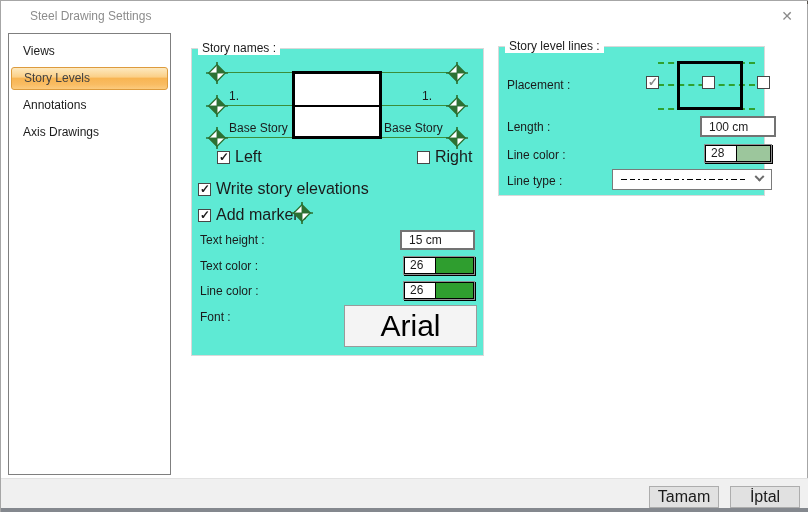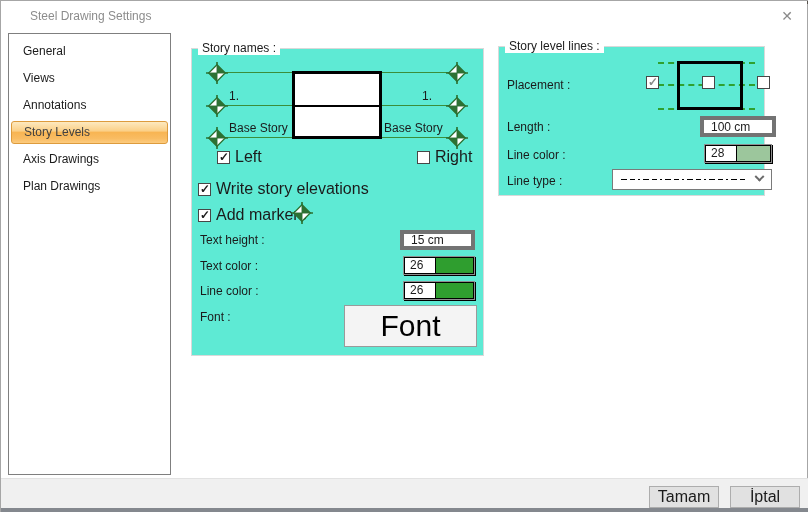--- a/index.html
+++ b/index.html
@@ -43,21 +43,21 @@
   .marker .qfill { fill:#2c7132; stroke:#2c7132; stroke-width:1; }
   .sn-label { position:absolute; font-size:12px; color:#1b1b1b; white-space:nowrap; }
 
   
   .cbrow { position:absolute; display:flex; align-items:center; gap:5px; font-size:16px; }
   .cb { position:relative; width:13px; height:13px; border:1px solid #474747; background:#fff; flex:0 0 13px; }
   .cb.checked::after { content:"\2713"; position:absolute; left:1px; top:-2px; font-size:12px; font-weight:bold; color:#1c1c1c; }
   .cb.gray.checked::after { color:#8a8a8a; }
 
   
-  .tinput { position:absolute; border:4px solid #737373; background:#fff; font-family:"Liberation Sans",sans-serif; font-size:12px; padding-left:7px; color:#1b1b1b; }
+  .tinput { position:absolute; border:2px solid #737373; background:#fff; font-family:"Liberation Sans",sans-serif; font-size:12px; padding-left:7px; color:#1b1b1b; }
   .colorctl { position:absolute; display:flex; border:1px solid #8f8f8f; box-shadow:1px 1px 0 #000; background:#fff; }
   .colorctl .num { width:32px; border:1px solid #000; background:#fff; font-size:12px; line-height:15px; padding-left:5px; }
   .colorctl .sw  { flex:1; border:1px solid #000; border-left:none; }
 
   .font-btn { position:absolute; left:152px; top:256px; width:133px; height:42px; background:#f4f4f4; border:1px solid #9a9a9a;
               font-size:30px; color:#000; text-align:center; line-height:40px; cursor:default; }
 
   
   .pl-dash { position:absolute; height:0; border-top:2px dashed #2fa12f; }
   .pl-rect { position:absolute; left:178px; top:14px; width:66px; height:49px; border:3px solid #000; }
@@ -82,26 +82,24 @@
 
   <div class="frag-top-left"></div>
   <div class="frag-top-right"></div>
 
   <div class="titlebar">
     <span class="title">Steel Drawing Settings</span>
     <span class="close">✕</span>
   </div>
 
   <div class="sidebar">
-    <div class="side-item">General</div>
     <div class="side-item">Views</div>
+    <div class="side-item selected">Story Levels</div>
     <div class="side-item">Annotations</div>
-    <div class="side-item selected">Story Levels</div>
     <div class="side-item">Axis Drawings</div>
-    <div class="side-item">Plan Drawings</div>
   </div>
 
   <div class="group g-left">
     <span class="group-label">Story names :</span>
 
     <div class="sn-line" style="left:22px;width:78px;top:23px;"></div>
     <div class="sn-line" style="left:22px;width:78px;top:56px;"></div>
     <div class="sn-line" style="left:22px;width:78px;top:88px;"></div>
     <div class="sn-line" style="left:190px;width:78px;top:23px;"></div>
     <div class="sn-line" style="left:190px;width:78px;top:56px;"></div>
@@ -186,21 +184,21 @@
       <div class="sw" style="background-color: rgb(47, 158, 47);"></div>
     </div>
 
     <span class="lbl" style="left:8px;top:235px;">Line color :</span>
     <div class="colorctl" style="left:211px;top:232px;width:72px;height:19px;">
       <div class="num">26</div>
       <div class="sw" style="background-color: rgb(47, 158, 47);"></div>
     </div>
 
     <span class="lbl" style="left:8px;top:261px;">Font :</span>
-    <div class="font-btn">Font</div>
+    <div class="font-btn">Arial</div>
   </div>
 
   <div class="group g-right">
     <span class="group-label">Story level lines :</span>
 
     <span class="lbl" style="left:8px;top:31px;">Placement :</span>
 
     <div class="pl-dash" style="left:159px;width:97px;top:15px;"></div>
     <div class="pl-dash" style="left:159px;width:97px;top:37px;"></div>
     <div class="pl-dash" style="left:159px;width:97px;top:61px;"></div>

